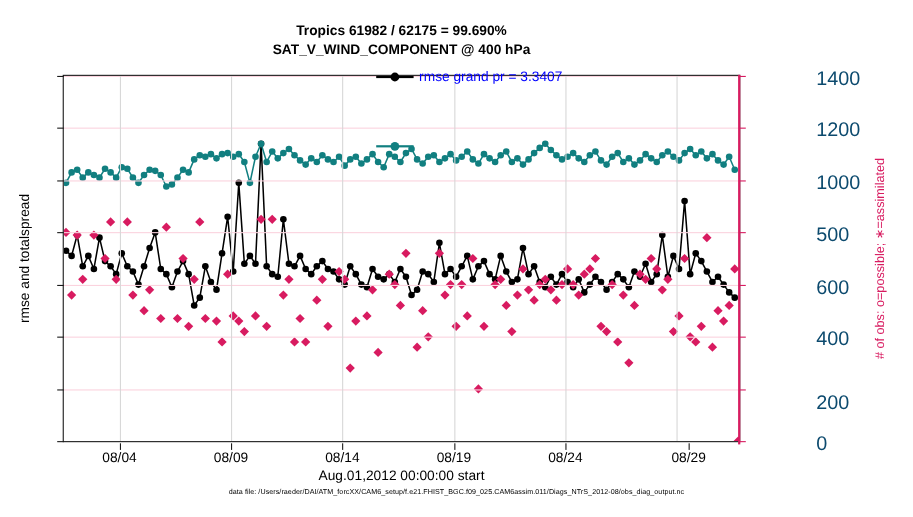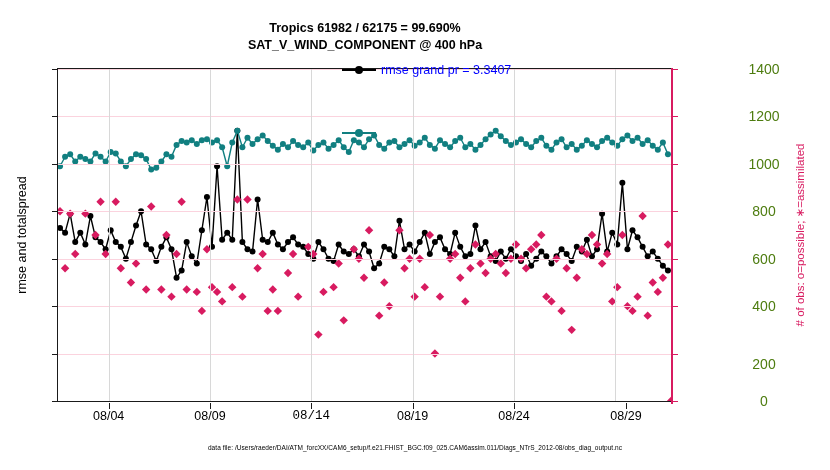--- a/index.html
+++ b/index.html
@@ -33,22 +33,22 @@
   .ytick-l-mark{position:absolute;left:-6px;width:6px;height:1px;background:#1a1a1a;}
   .ylabel-left{
     position:absolute;left:-36px;top:50%;
     font-size:12.5px;color:#000;white-space:nowrap;
     transform:translate(-50%,-50%) rotate(-90deg);
     transform-origin:center center;
   }
 
   
   .ytick-r{
-    position:absolute;left:684px;width:44px;text-align:center;
-    font-size:14px;color:#4d7c0f;transform:translateY(-8px);
+    position:absolute;left:684px;width:44px;text-align:left;
+    font-size:18px;color:#0c4a6e;transform:translateY(-8px);
   }
   .ytick-r-mark{position:absolute;right:-6px;width:6px;height:1px;background:#d81b60;}
   .ylabel-right{
     position:absolute;left:742px;top:50%;
     font-size:11.5px;color:#d81b60;white-space:nowrap;
     transform:translate(-50%,-50%) rotate(-90deg);
     transform-origin:center center;
   }
   .right-spine{position:absolute;right:-1px;top:-1px;width:2px;height:336px;background:#d81b60;}
 
@@ -487,33 +487,33 @@
       </div>
     <div id="yl-right">
         <div class="ytick-r" style="top: 332px;">0</div>
         <div class="ytick-r-mark" style="top: 332px;"></div>
         <div class="ytick-r" style="top: 295px;">200</div>
         <div class="ytick-r-mark" style="top: 284.571px;"></div>
         <div class="ytick-r" style="top: 237.143px;">400</div>
         <div class="ytick-r-mark" style="top: 237.143px;"></div>
         <div class="ytick-r" style="top: 189.714px;">600</div>
         <div class="ytick-r-mark" style="top: 189.714px;"></div>
-        <div class="ytick-r" style="top: 142.286px;">800</div>
+        <div class="ytick-r" style="top: 142.286px;">500</div>
         <div class="ytick-r-mark" style="top: 142.286px;"></div>
         <div class="ytick-r" style="top: 94.8571px;">1000</div>
         <div class="ytick-r-mark" style="top: 94.8571px;"></div>
         <div class="ytick-r" style="top: 47.4286px;">1200</div>
         <div class="ytick-r-mark" style="top: 47.4286px;"></div>
         <div class="ytick-r" style="top: 0px;">1400</div>
         <div class="ytick-r-mark" style="top: 0px;"></div>
       </div>
     <div id="xl">
         <div class="xtick" style="left: 50.6601px;">08/04<span class="xtick-mark"></span></div>
         <div class="xtick" style="left: 151.98px;">08/09<span class="xtick-mark"></span></div>
-        <div class="xtick" style="left: 253.3px; font-family: Liberation Mono, monospace;">08/14<span class="xtick-mark"></span></div>
+        <div class="xtick" style="left: 253.3px;">08/14<span class="xtick-mark"></span></div>
         <div class="xtick" style="left: 354.62px;">08/19<span class="xtick-mark"></span></div>
         <div class="xtick" style="left: 455.941px;">08/24<span class="xtick-mark"></span></div>
         <div class="xtick" style="left: 568px;">08/29<span class="xtick-mark"></span></div>
       </div>
 
     <div class="right-spine"></div>
 
     <div class="ylabel-left">rmse and totalspread</div>
     <div class="ylabel-right"># of obs: o=possible; ∗=assimilated</div>
   </div>
@@ -527,14 +527,15 @@
       <span class="legend-text">rmse grand pr = 3.3407</span>
     </div>
     <div class="legend-row">
       <span class="legend-line">
         <i style="background:#117f80"></i>
           <b style="background:#117f80"></b>
       </span>
     </div>
   </div>
 
+  <div class="xlabel">Aug.01,2012 00:00:00 start</div>
   <div class="datafile">data file: /Users/raeder/DAI/ATM_forcXX/CAM6_setup/f.e21.FHIST_BGC.f09_025.CAM6assim.011/Diags_NTrS_2012-08/obs_diag_output.nc</div>
 </div>
 
 </body></html>

